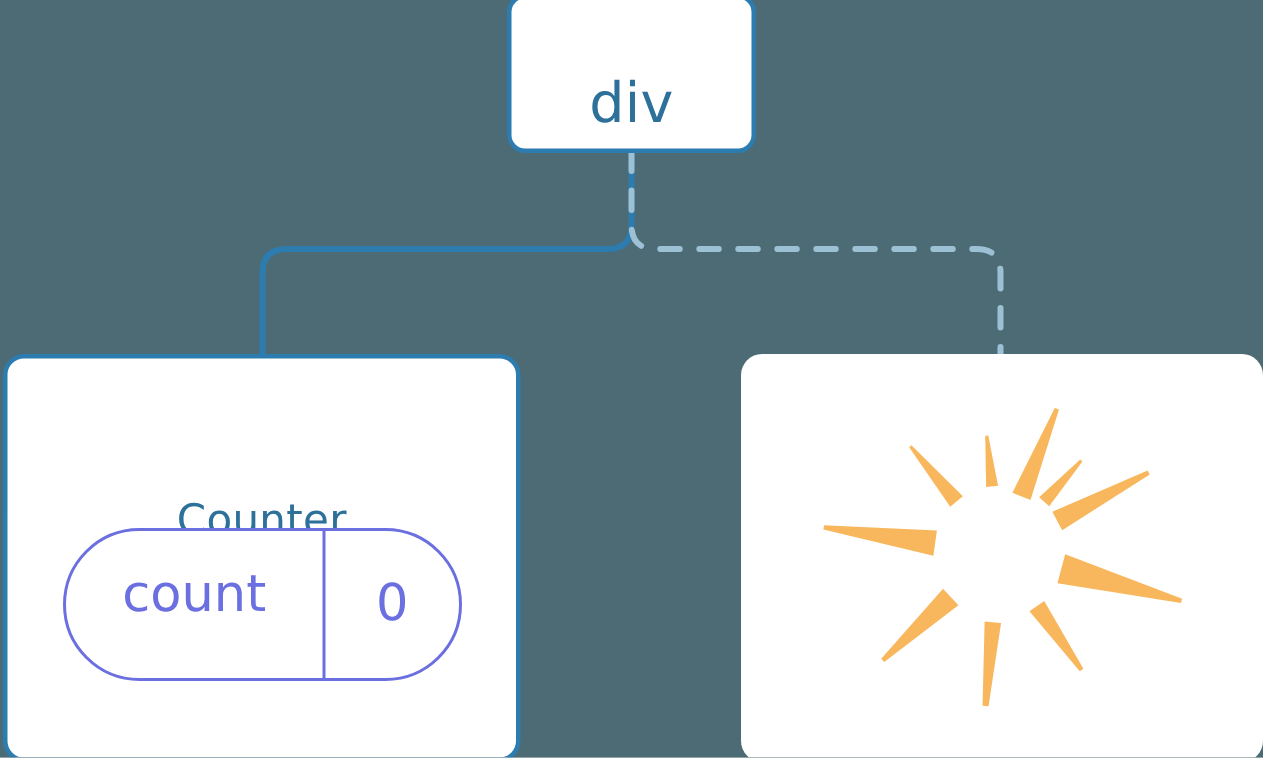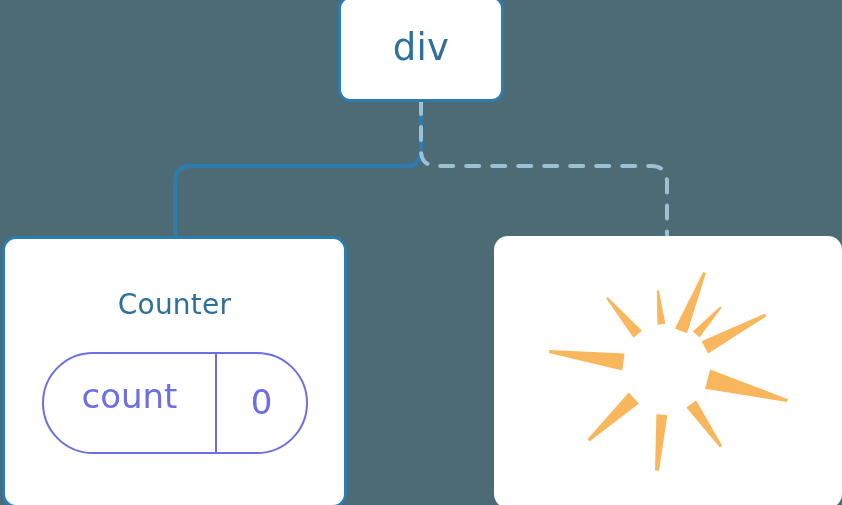--- a/index.html
+++ b/index.html
@@ -61,20 +61,21 @@
     border-radius: 14px;
     overflow: hidden;
   }
 
   .node-title {
     color: #2d7099;
     font-size: 34px;
     letter-spacing: 0.2px;
     line-height: 1;
     user-select: none;
+    margin-top: 42px;
   }
   #node-div .node-title {
     font-size: 37px;
     padding-bottom: 4px;
   }
   #node-counter .node-title {
     position: absolute;
     left: 0;
     right: 0;
     top: 52px;

